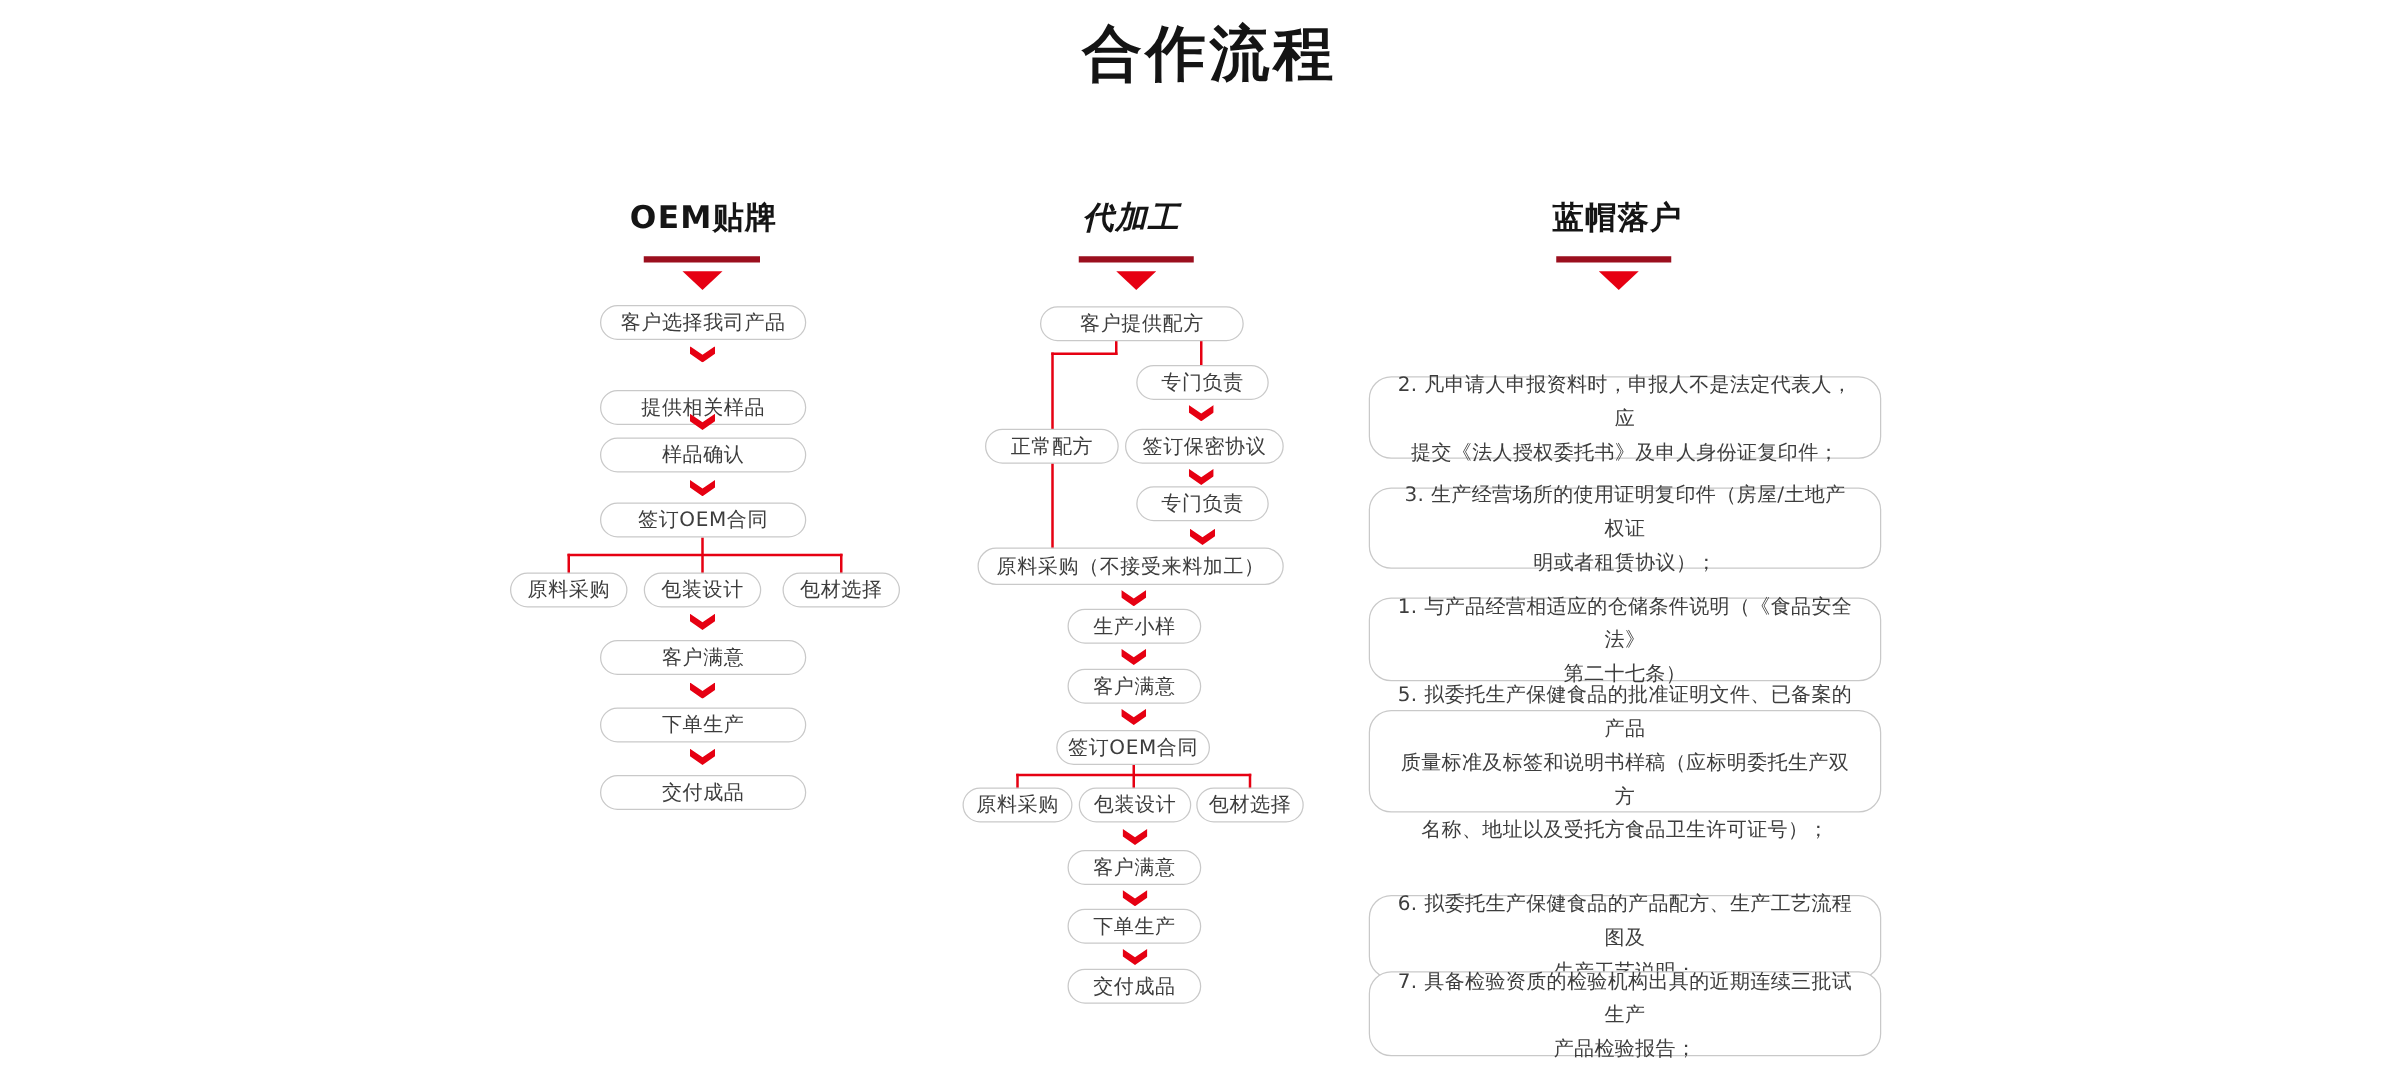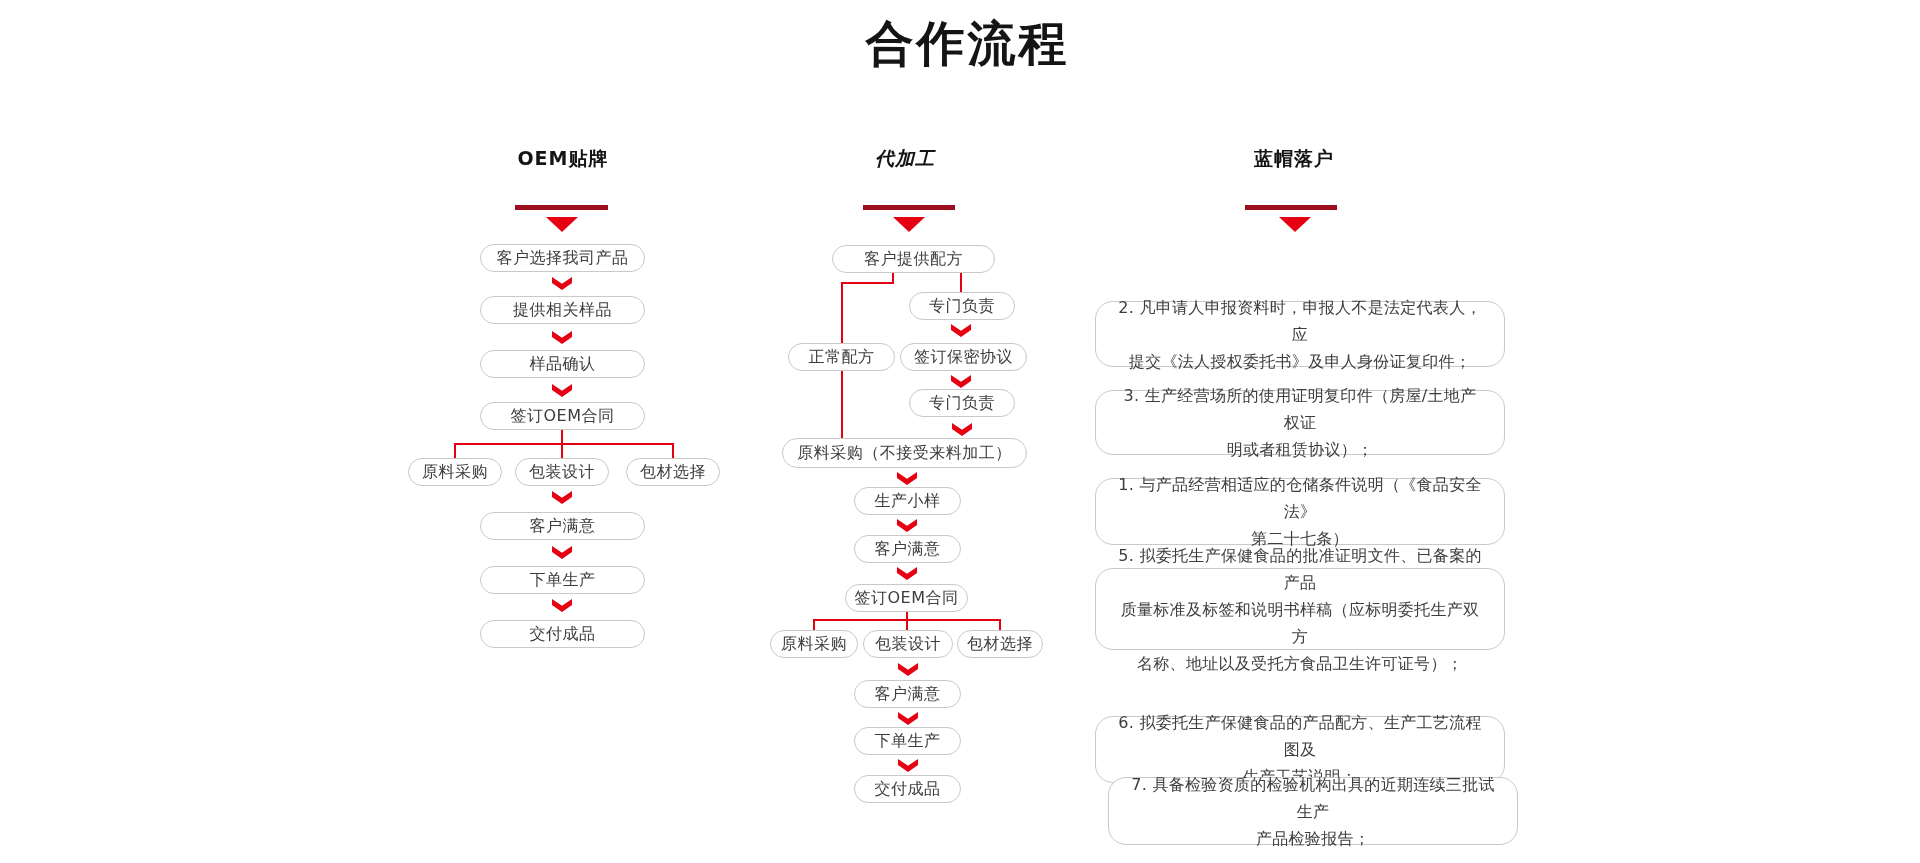--- a/index.html
+++ b/index.html
@@ -12,21 +12,21 @@
     font-size:48px;font-weight:700;color:#141414;letter-spacing:3px;line-height:62px;
   }
   .subtitle{
     position:absolute;left:710px;top:86px;width:515px;height:26px;
     display:flex;align-items:center;justify-content:center;
   }
   .subtitle .txt{font-size:20px;color:#7b7b7b;letter-spacing:1px;line-height:26px;}
   .subtitle .dash{width:48px;height:2px;background:#8d8d8d;margin:0 3px;}
   .col-title{
     position:absolute;width:210px;text-align:center;
-    font-size:19px;font-weight:700;color:#151515;letter-spacing:1px;line-height:32px;top:142px;
+    font-size:25px;font-weight:700;color:#151515;letter-spacing:1px;line-height:32px;top:158px;
   }
   .bar{position:absolute;top:205px;height:5px;background:#9b0f1e;}
   .tri{
     position:absolute;top:217px;width:0;height:0;
     border-left:16px solid transparent;border-right:16px solid transparent;
     border-top:15px solid #e60012;
   }
   .node{
     position:absolute;height:28px;box-sizing:border-box;background:#fff;
     border:1px solid #c9c9c9;border-radius:15px;z-index:2;
@@ -54,21 +54,21 @@
 <div class="canvas">
 
   <div class="page-title">合作流程</div>
 
   <div class="col-title" style="left:458px;">OEM贴牌</div>
   <div class="bar" style="left:515px;width:93px;"></div>
   <div class="tri" style="left:546px;"></div>
 
   <div class="node" style="left:480px;top:244px;width:165px;">客户选择我司产品</div>
   <div class="chev" style="left:552px;top:277px;"></div>
-  <div class="node" style="left:480px;top:296px;width:165px;">提供相关样品</div>
+  <div class="node" style="left:480px;top:312px;width:165px;">提供相关样品</div>
   <div class="chev" style="left:552px;top:331px;"></div>
   <div class="node" style="left:480px;top:350px;width:165px;">样品确认</div>
   <div class="chev" style="left:552px;top:384px;"></div>
   <div class="node" style="left:480px;top:402px;width:165px;">签订OEM合同</div>
 
   <div class="vline" style="left:561px;top:430px;height:29px;"></div>
   <div class="hline" style="left:454px;top:443px;width:220px;"></div>
   <div class="vline" style="left:454px;top:443px;height:16px;"></div>
   <div class="vline" style="left:672px;top:443px;height:16px;"></div>
 
@@ -134,16 +134,16 @@
 提交《法人授权委托书》及申人身份证复印件；</div>
   <div class="card" style="top:390px;height:65px;">3. 生产经营场所的使用证明复印件（房屋/土地产权证
 明或者租赁协议）；</div>
   <div class="card" style="top:478px;height:67px;">1. 与产品经营相适应的仓储条件说明（《食品安全法》
 第二十七条）</div>
   <div class="card" style="top:568px;height:82px;">5. 拟委托生产保健食品的批准证明文件、已备案的产品
 质量标准及标签和说明书样稿（应标明委托生产双方
 名称、地址以及受托方食品卫生许可证号）；</div>
   <div class="card" style="top:690px;height:67px;margin-top:26px;">6. 拟委托生产保健食品的产品配方、生产工艺流程图及
 生产工艺说明；</div>
-  <div class="card" style="top:777px;height:68px;margin-left:13px;">7. 具备检验资质的检验机构出具的近期连续三批试生产
+  <div class="card" style="top:777px;height:68px;">7. 具备检验资质的检验机构出具的近期连续三批试生产
 产品检验报告；</div>
 
 </div>
 
 </body></html>

